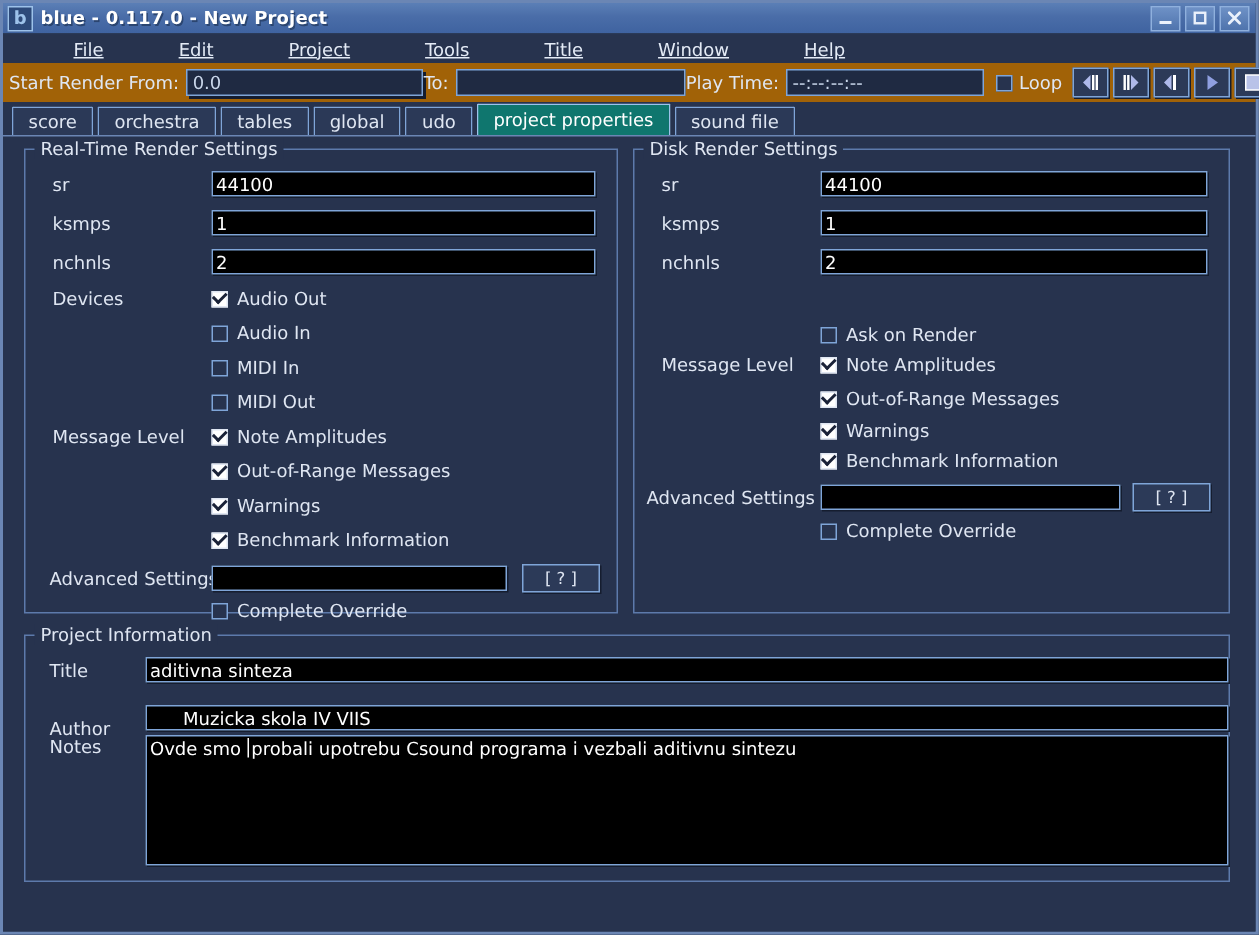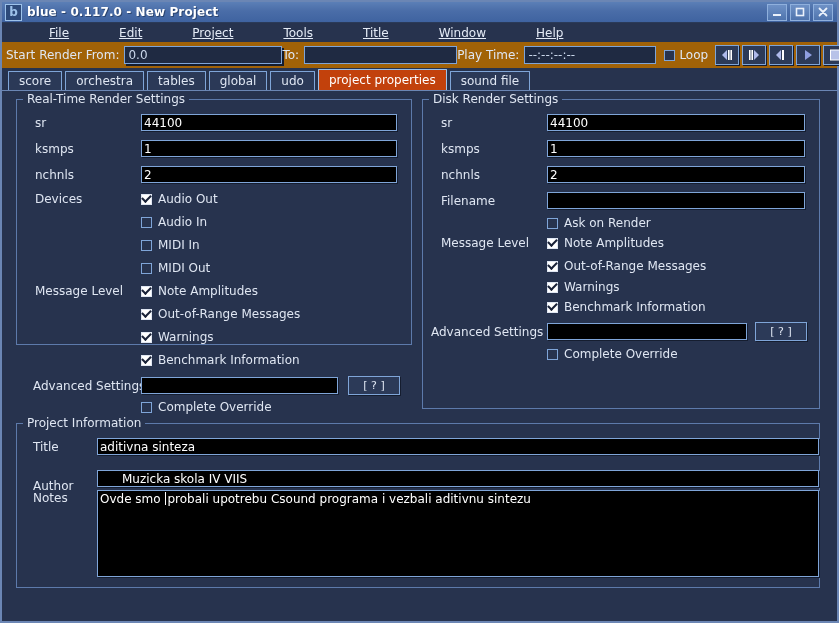--- a/index.html
+++ b/index.html
@@ -91,21 +91,21 @@
     padding-left:6px;background:#27334e;position:relative;
   }
   .tab{
     height:19px;box-sizing:border-box;
     padding:0 10px;margin-right:3px;
     background:#2b3957;border:1px solid #7fa5d8;border-bottom:none;
     display:flex;align-items:center;font-size:12px;color:#dfe6f2;
     cursor:pointer;border-radius:1px 1px 0 0;
   }
   .tab.active{
-    background:#c2410c;height:21px;color:#ffffff;
+    background:#0f766e;height:21px;color:#ffffff;
     border-color:#9dc2ea;position:relative;z-index:3;
   }
   
   .content{
     flex:1;position:relative;background:#27334e;
     border-top:1px solid #6b86b4;
     padding:0;box-sizing:border-box;overflow:hidden;
   }
   .group{
     position:absolute;border:1px solid #5d7aab;box-sizing:border-box;
@@ -236,21 +236,21 @@
     <div class="tab">orchestra</div>
     <div class="tab">tables</div>
     <div class="tab">global</div>
     <div class="tab">udo</div>
     <div class="tab active">project properties</div>
     <div class="tab">sound file</div>
   </div>
 
   <div class="content">
 
-    <div class="group" style="left:14px;top:8px;width:396px;height:246px;">
+    <div class="group" style="left:14px;top:8px;width:396px;height:310px;">
       <span class="group-title">Real-Time Render Settings</span>
 
       <div class="row" style="left:18px;top:14px;">
         <span class="lbl" style="width:106px;">sr</span>
         <input class="field" style="width: 256px;" value="44100">
       </div>
       <div class="row" style="left:18px;top:40px;">
         <span class="lbl" style="width:106px;">ksmps</span>
         <input class="field" style="width: 256px;" value="1">
       </div>
@@ -333,24 +333,20 @@
         <input class="field" style="width: 258px;" value="44100">
       </div>
       <div class="row" style="left:18px;top:40px;">
         <span class="lbl" style="width:106px;">ksmps</span>
         <input class="field" style="width: 258px;" value="1">
       </div>
       <div class="row" style="left:18px;top:66px;">
         <span class="lbl" style="width:106px;">nchnls</span>
         <input class="field" style="width: 258px;" value="2">
       </div>
-      <div class="row" style="left:18px;top:92px;">
-        <span class="lbl" style="width:106px;">Filename</span>
-        <input class="field" style="width: 258px;" value="">
-      </div>
 
       <div class="row" style="left:124px;top:116px;">
         <span class="cbrow">
           <span class="chk"></span>
           <span class="lbl">Ask on Render</span>
         </span>
       </div>
 
       <div class="row" style="left:18px;top:136px;">
         <span class="lbl" style="width:106px;">Message Level</span>

